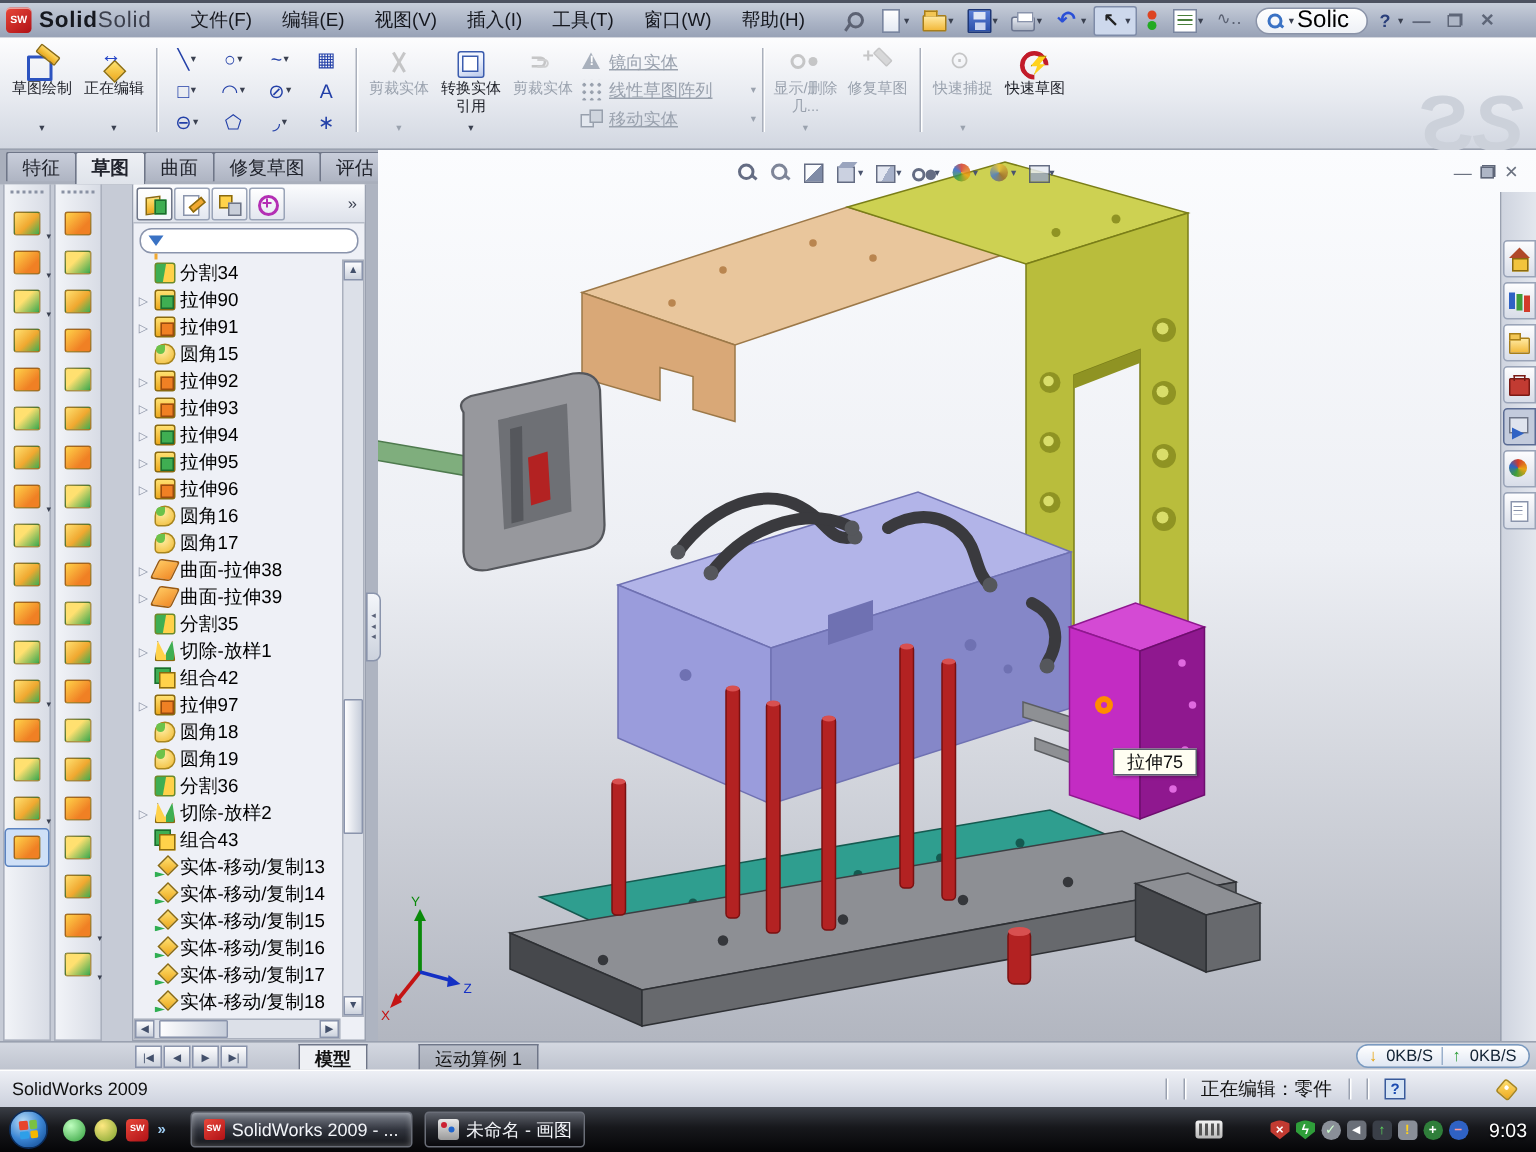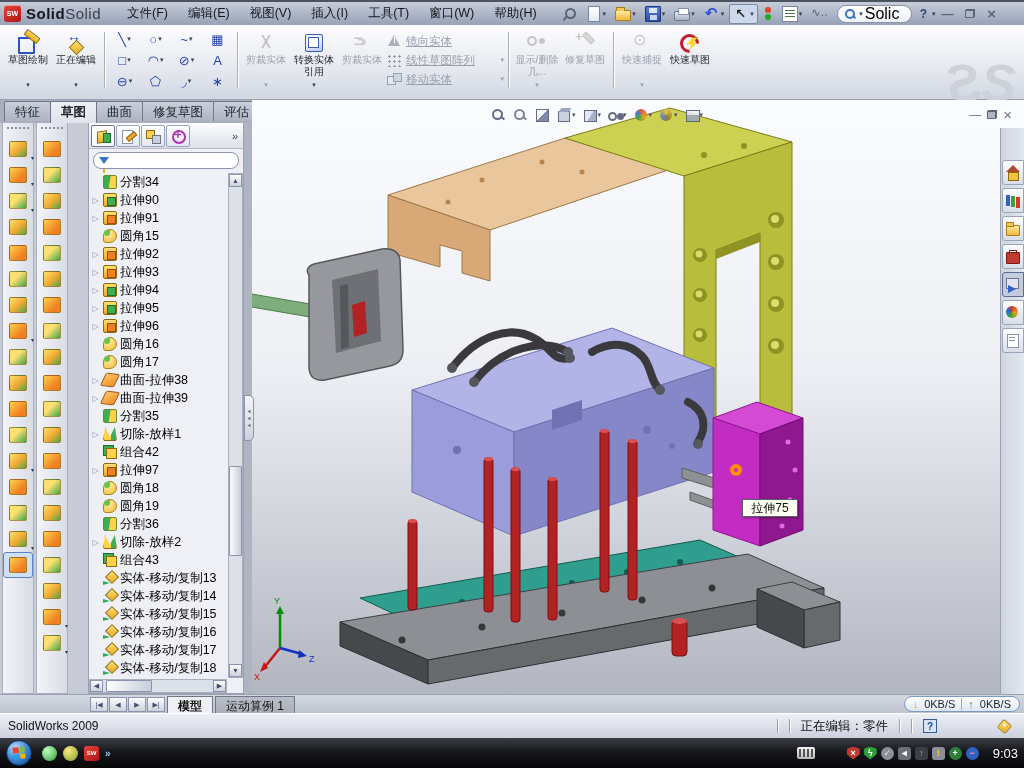--- a/index.html
+++ b/index.html
@@ -206,21 +206,21 @@
   .tp-toolbox::before{content:"";position:absolute;left:1px;top:3px;width:12px;height:10px;background:#c23b32;border:1px solid #7a1a14;border-radius:1px;}
   .tp-toolbox::after{content:"";position:absolute;left:4px;top:1px;width:6px;height:3px;border:1px solid #7a1a14;border-bottom:none;}
   .tp-palette::before{content:"";position:absolute;left:1px;top:1px;width:11px;height:9px;background:#dfe4ee;border:1px solid #6f7688;}
   .tp-palette::after{content:"";position:absolute;left:3px;top:8px;width:0;height:0;border-top:4px solid transparent;border-bottom:4px solid transparent;border-left:8px solid #2f62c4;}
   .tp-3d-content::before{content:"";position:absolute;left:1px;top:1px;width:12px;height:12px;border-radius:50%;
     background:conic-gradient(#d23b2a,#eaa313 100deg,#3f9e3a 200deg,#2f62c4 290deg,#d23b2a);}
   .tp-custom-properties::before{content:"";position:absolute;left:2px;top:1px;width:10px;height:12px;background:#fff;border:1px solid #8a94ac;}
   .tp-custom-properties::after{content:"";position:absolute;left:4px;top:4px;width:6px;height:6px;background:repeating-linear-gradient(#8a94ac 0 1px,transparent 1px 3px);}
 
   
-  #docbar{position:absolute;left:0;top:694px;width:1024px;height:19px;background:linear-gradient(#d4d8e1,#bfc4cf);border-top:1px solid #9aa1b0;display:flex;align-items:flex-end;}
+  #docbar{position:absolute;left:0;top:694px;width:1024px;height:19px;background:linear-gradient(#d4d8e1,#bfc4cf);border-top:1px solid #9aa1b0;display:flex;align-items:flex-end;gap:32px;}
   #doc-nav{display:flex;margin-left:90px;gap:1px;padding-bottom:1px;}
   .dnbtn{width:18px;height:15px;background:linear-gradient(#fdfdfe,#ccd2dd);border:1px solid #8a94ac;font-size:7px;color:#43506b;display:flex;align-items:center;justify-content:center;}
   .dtab{height:17px;padding:1px 10px;border:1px solid #6f7688;border-bottom:none;font-size:12px;background:linear-gradient(#b9bec9,#a9aeb9);margin-left:2px;}
   .dtab.active{background:#eef0f4;font-weight:bold;}
   #net-widget{position:absolute;right:4px;top:1px;height:16px;display:flex;align-items:center;background:linear-gradient(#ffffff,#dfe6f2);
     border:1px solid #7a9ac0;border-radius:8px;padding:0 8px;gap:6px;font-size:11px;color:#123;}
   .net-sep{width:1px;height:12px;background:#9ab0cc;}
   .arr{font-weight:bold;font-size:11px;}
   #statusbar{position:absolute;left:0;top:713px;width:1024px;height:25px;background:linear-gradient(#edeff5,#ccd1dd);border-top:1px solid #fff;display:flex;align-items:center;padding:0 8px;}
   #statusright{margin-left:auto;display:flex;align-items:center;gap:11px;}
@@ -1020,20 +1020,30 @@
         <span style="background:#2e9fe8;"></span>
           <span style="background:#f5b800;"></span>
       </span>
     </div>
     <div id="quicklaunch">
         <span class="qlic ql-messenger"></span>
         <span class="qlic ql-media"></span>
         <span class="qlic ql-solidworks">SW</span>
       </div>
     <span class="qlmore">»</span>
+    <div id="taskwins" style="display:flex;gap:8px;margin-left:10px;">
+        <div class="taskwin active">
+          <span class="twic tw-solidworks">SW</span>
+          <span class="wlabel">SolidWorks 2009 - ...</span>
+        </div>
+        <div class="taskwin">
+          <span class="twic tw-paint"></span>
+          <span class="wlabel">未命名 - 画图</span>
+        </div>
+      </div>
     <div id="traybar">
       <span class="kbic"></span>
     <span class="trayic tray-security-red">×</span>
         <span class="trayic tray-security-green">ϟ</span>
         <span class="trayic tray-update">✓</span>
         <span class="trayic tray-volume">◄</span>
         <span class="trayic tray-upload">↑</span>
         <span class="trayic tray-network-warning">!</span>
         <span class="trayic tray-defender">+</span>
         <span class="trayic tray-sync-blocked">−</span>

